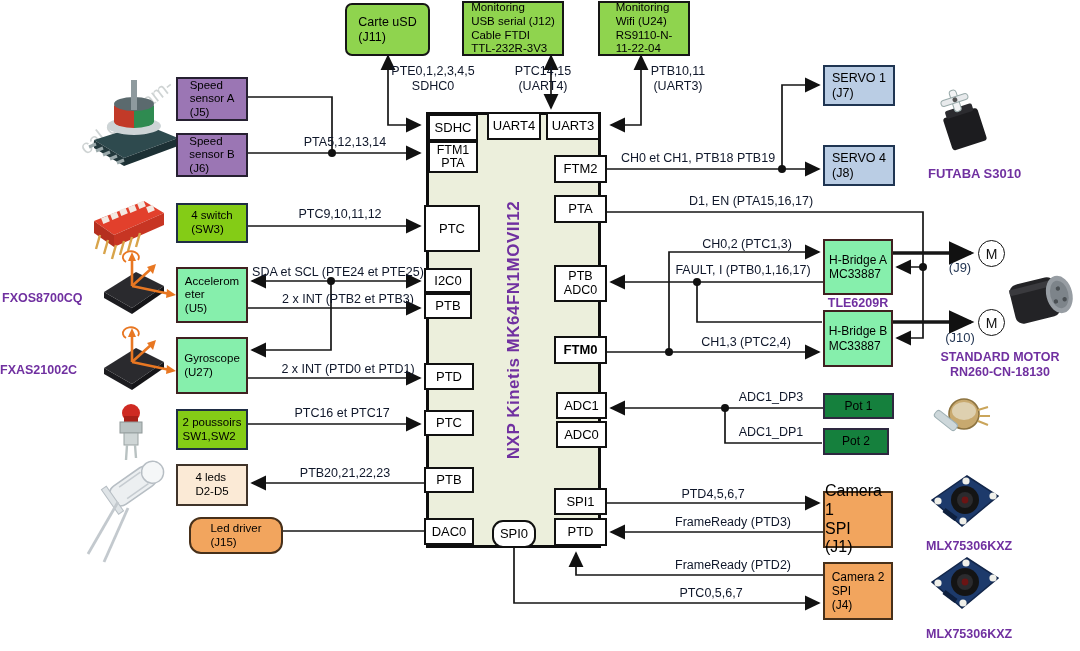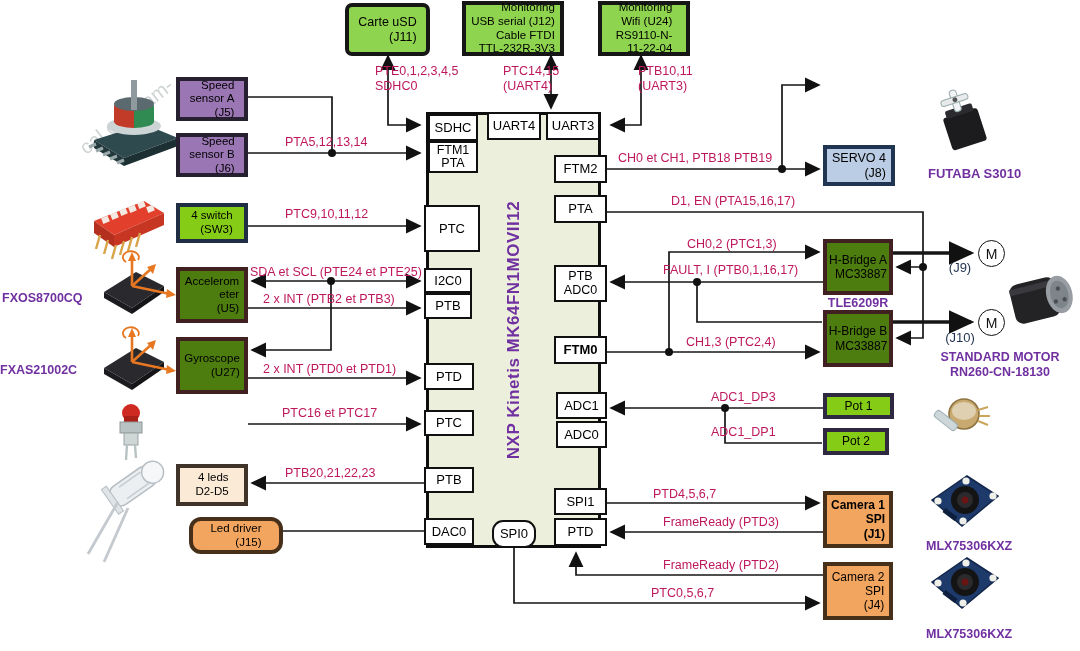--- a/index.html
+++ b/index.html
@@ -1,33 +1,33 @@
 <!DOCTYPE html>
 <html><head>
 <meta charset="utf-8">
 <style>
   html,body{margin:0;padding:0;background:#fff;}
   #stage{position:relative;width:1080px;height:651px;background:#fff;overflow:hidden;
          font-family:"Liberation Sans",sans-serif;}
-  .box{position:absolute;box-sizing:border-box;border:4px solid #4c1d95;
-       display:flex;align-items:center;justify-content:center;text-align:right;
+  .box{position:absolute;box-sizing:border-box;border:2px solid #4c1d95;
+       display:flex;align-items:center;justify-content:center;text-align:left;
        white-space:pre-line;color:#000;font-size:11.5px;line-height:1.18;z-index:4;}
   .green{background:#8FD44E;border-color:#161616;}
   .purplebox{background:#9B76B4;border-color:#262031;}
   .bluebox{background:#84cc16;border-color:#1f2d45;}
-  .salmon{background:#4d7c0f;border-color:#402020;}
+  .salmon{background:#86efac;border-color:#402020;}
   .cream{background:#FBEAD6;border-color:#40342a;}
   .orangebox{background:#F2A55E;border-color:#47301a;}
   .servobox{background:#BACDE4;border-color:#1f3552;font-size:12.5px;}
-  .potbox{background:#84cc16;border-color:#2e2840;font-size:12px;}
+  .potbox{background:#15803d;border-color:#2e2840;font-size:12px;}
   .pin{position:absolute;box-sizing:border-box;background:#fff;border:2px solid #101010;
        display:flex;align-items:center;justify-content:center;text-align:center;
        white-space:pre-line;font-size:13px;line-height:1.05;z-index:5;color:#000;}
-  .sig{position:absolute;color:#be185d;font-size:12.5px;line-height:1.22;
-       text-align:left;white-space:pre-line;z-index:6;}
+  .sig{position:absolute;color:#0f172a;font-size:12.5px;line-height:1.22;
+       text-align:center;white-space:pre-line;z-index:6;}
   .plabel{position:absolute;color:#7030A0;font-weight:bold;font-size:12.5px;
           line-height:1.2;white-space:pre-line;z-index:6;}
   .jlabel{position:absolute;color:#1f3250;font-size:13px;z-index:6;text-align:center;}
   .mcirc{position:absolute;width:27px;height:27px;border-radius:50%;background:#fff;
          border:1.7px solid #111;box-sizing:border-box;display:flex;align-items:center;
          justify-content:center;font-size:14px;color:#111;z-index:5;}
   .wm{position:absolute;color:#8d9898;opacity:.42;font-size:20px;z-index:1;
       transform:rotate(-38deg);}
   #mcu{position:absolute;left:426px;top:112px;width:175px;height:436px;
        background:#ECEFDC;border:3px solid #0d0d0d;box-sizing:border-box;z-index:2;}
@@ -142,34 +142,38 @@
   <div class="box purplebox" style="left:176px;top:133px;width:72px;height:44px;">Speed
 sensor B
 (J6)</div>
   <div class="box bluebox" style="left:176px;top:203px;width:72px;height:40px;">4 switch
 (SW3)</div>
   <div class="box salmon" style="left:176px;top:267px;width:72px;height:56px;">Accelerom
 eter
 (U5)</div>
   <div class="box salmon" style="left:176px;top:337px;width:72px;height:57px;">Gyroscope
 (U27)</div>
+  <div class="box bluebox" style="left:176px;top:409px;width:72px;height:41px;">2 poussoirs
+SW1,SW2</div>
   <div class="box cream" style="left:176px;top:464px;width:72px;height:42px;">4 leds
 D2-D5</div>
   <div class="box orangebox" style="left:189px;top:517px;width:94px;height:37px;border-radius:12px;">Led driver
 (J15)</div>
 
+  <div class="box servobox" style="left:823px;top:65px;width:72px;height:41px;">SERVO 1
+(J7)</div>
   <div class="box servobox" style="left:823px;top:145px;width:72px;height:41px;">SERVO 4
 (J8)</div>
   <div class="box salmon" style="left:823px;top:239px;width:70px;height:56px;font-size:12px;">H-Bridge A
 MC33887</div>
   <div class="box salmon" style="left:823px;top:310px;width:70px;height:57px;font-size:12px;">H-Bridge B
 MC33887</div>
   <div class="box potbox" style="left:823px;top:393px;width:71px;height:26px;">Pot 1</div>
   <div class="box potbox" style="left:823px;top:428px;width:66px;height:27px;">Pot 2</div>
-  <div class="box orangebox" style="left:823px;top:491px;width:70px;height:57px;font-size:12px;font-weight:bold;">Camera 1
+  <div class="box orangebox" style="left:823px;top:491px;width:70px;height:57px;font-size:16px;">Camera 1
 SPI
 (J1)</div>
   <div class="box orangebox" style="left:823px;top:562px;width:70px;height:58px;font-size:12px;">Camera 2
 SPI
 (J4)</div>
 
   <div class="mcirc" style="left:978px;top:240px;">M</div>
   <div class="mcirc" style="left:978px;top:309px;">M</div>
   <div class="jlabel" style="left:938px;top:260px;width:44px;">(J9)</div>
   <div class="jlabel" style="left:934px;top:330px;width:52px;">(J10)</div>

